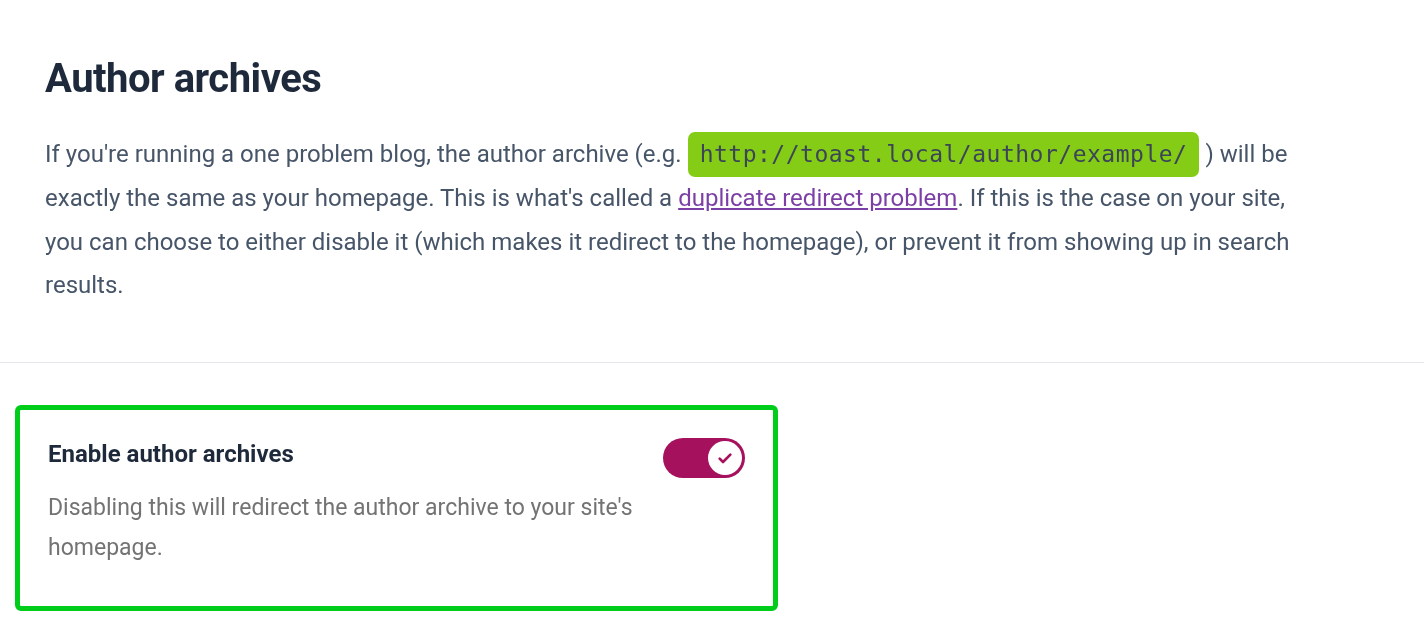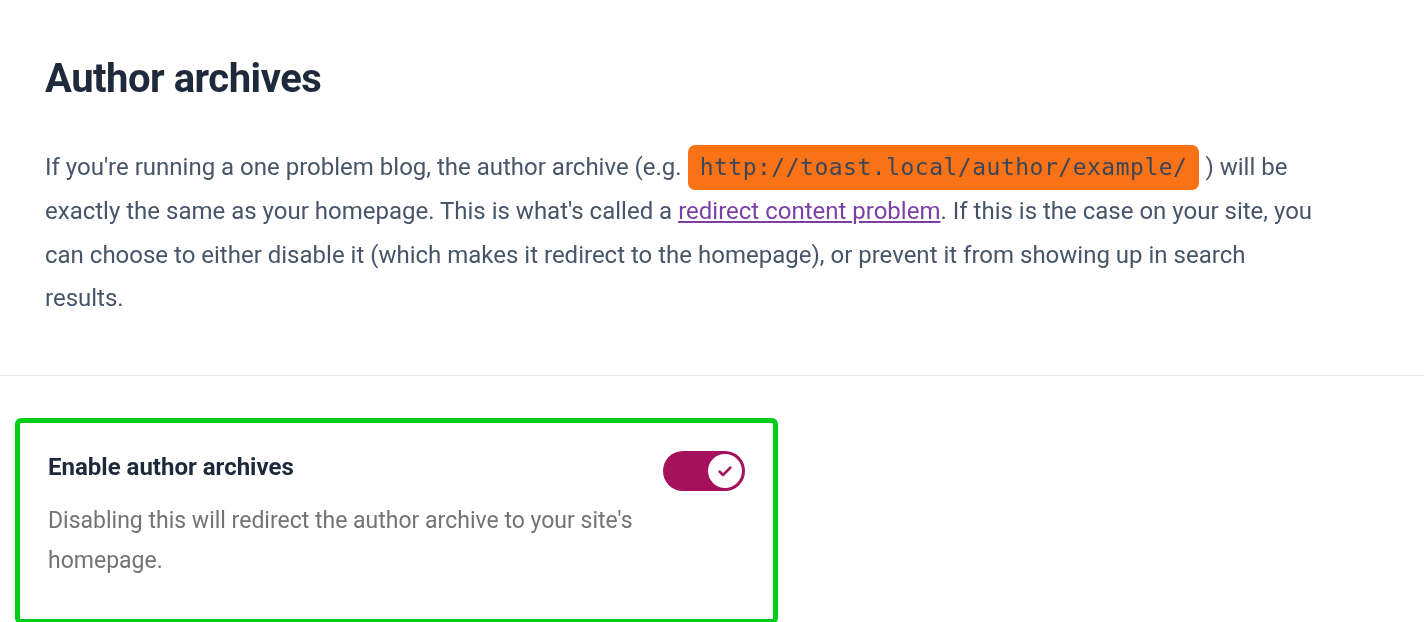--- a/index.html
+++ b/index.html
@@ -14,32 +14,32 @@
       width: 1424px;
       height: 622px;
     }
     .container {
       padding: 55px 45px 0 45px;
     }
     .heading {
       font-size: 40px;
       font-weight: 700;
       color: #1e2a3b;
-      margin-bottom: 43px;
+      margin-bottom: 30px;
       letter-spacing: -0.5px;
     }
     .description {
       font-size: 24px;
       line-height: 1.8;
       color: #475569;
       max-width: 1280px;
     }
     .code-chip {
       display: inline-block;
-      background: #f97316;
+      background: #84cc16;
       color: #3b4557;
       font-family: ui-monospace, SFMono-Regular, "SF Mono", Menlo, Consolas, monospace;
       font-size: 23px;
       padding: 2px 12px;
       border-radius: 7px;
       letter-spacing: 0.5px;
       vertical-align: baseline;
     }
     .link {
       color: #7b3fa5;
@@ -103,21 +103,21 @@
     }
   </style>
 </head>
 <body>
 
 <div class="container">
   <h1 class="heading">Author archives</h1>
 
   <p class="description">
     <span>If you're running a one problem blog, the author archive (e.g. </span><span class="code-chip">http://toast.local/author/example/</span>
-    <span>) will be exactly the same as your homepage. This is what's called a </span><a class="link">redirect content problem</a><span>. If this is the case on your site, you can choose to either disable it (which makes it redirect to the homepage), or prevent it from showing up in search results.</span>
+    <span>) will be exactly the same as your homepage. This is what's called a </span><a class="link">duplicate redirect problem</a><span>. If this is the case on your site, you can choose to either disable it (which makes it redirect to the homepage), or prevent it from showing up in search results.</span>
   </p>
 </div>
 
 <hr class="divider">
 
 <div class="setting-card">
   <div class="setting-text">
     <div class="setting-title">Enable author archives</div>
     <div class="setting-desc">Disabling this will redirect the author archive to your site's homepage.</div>
   </div>

